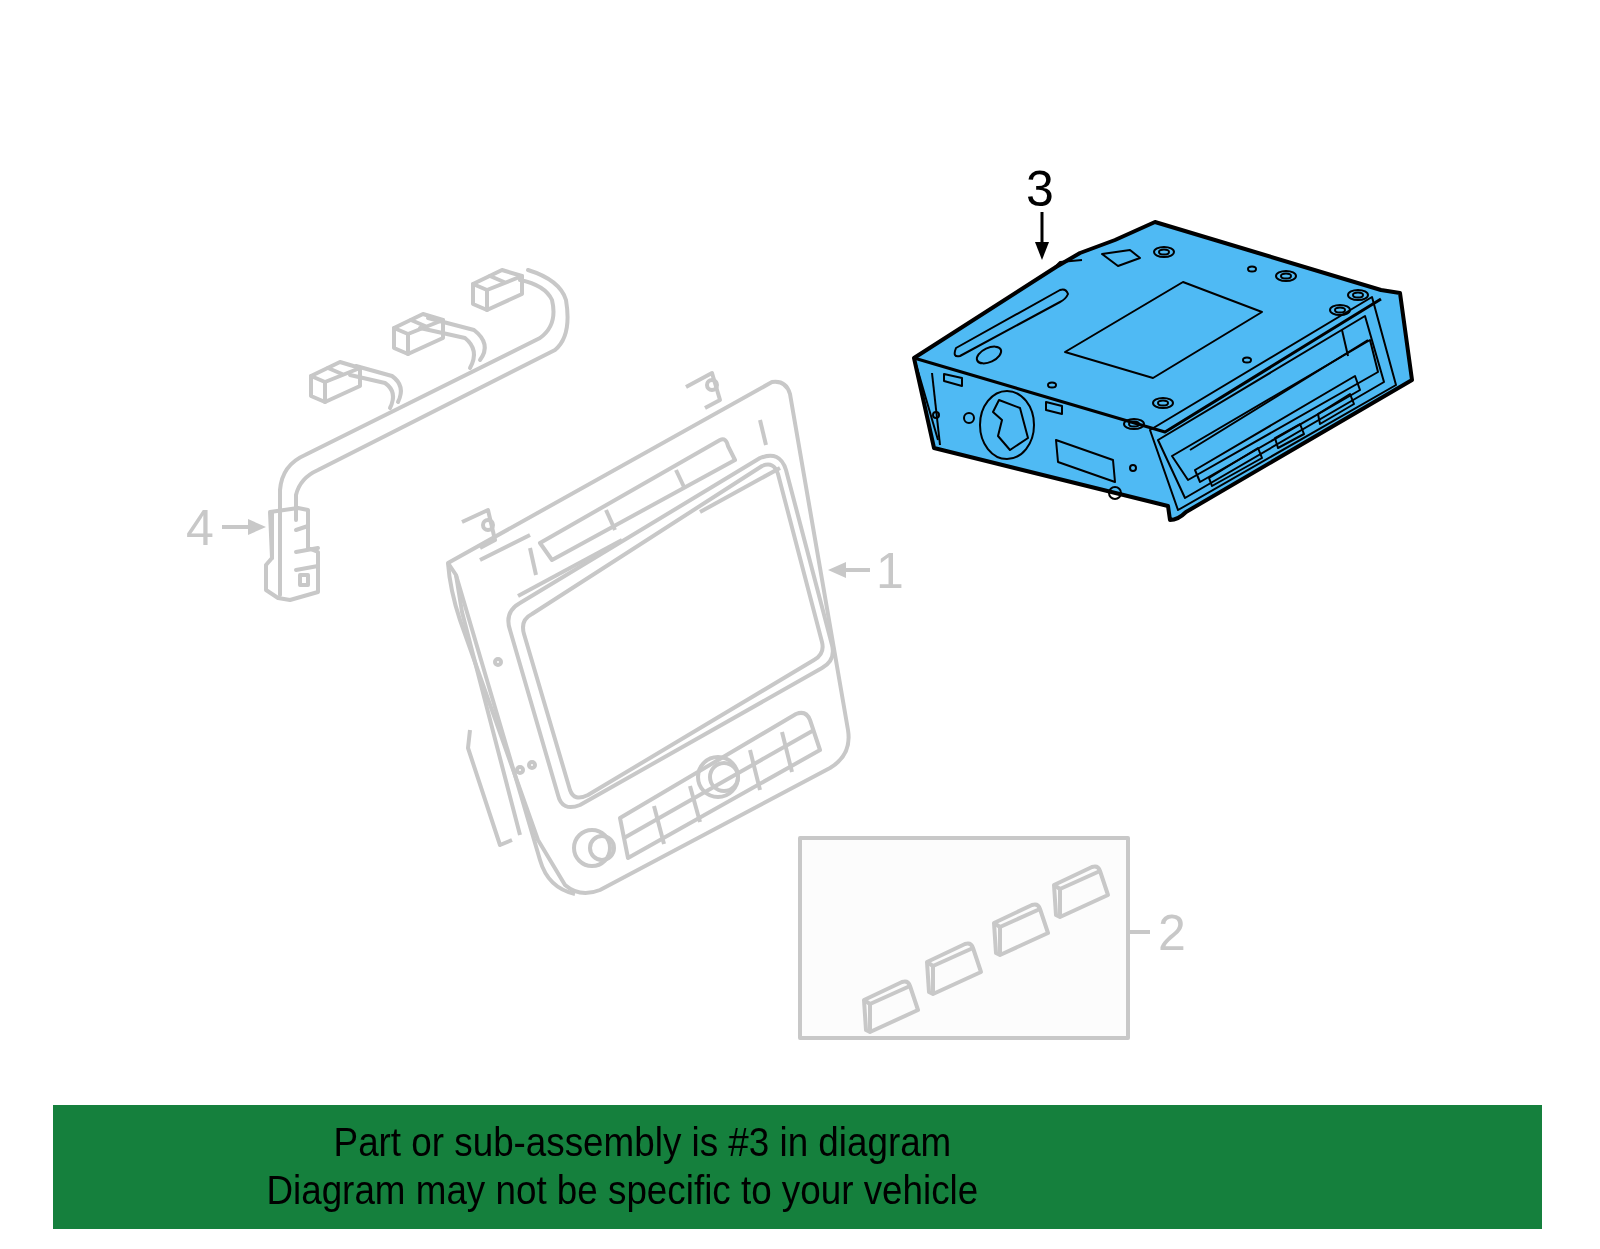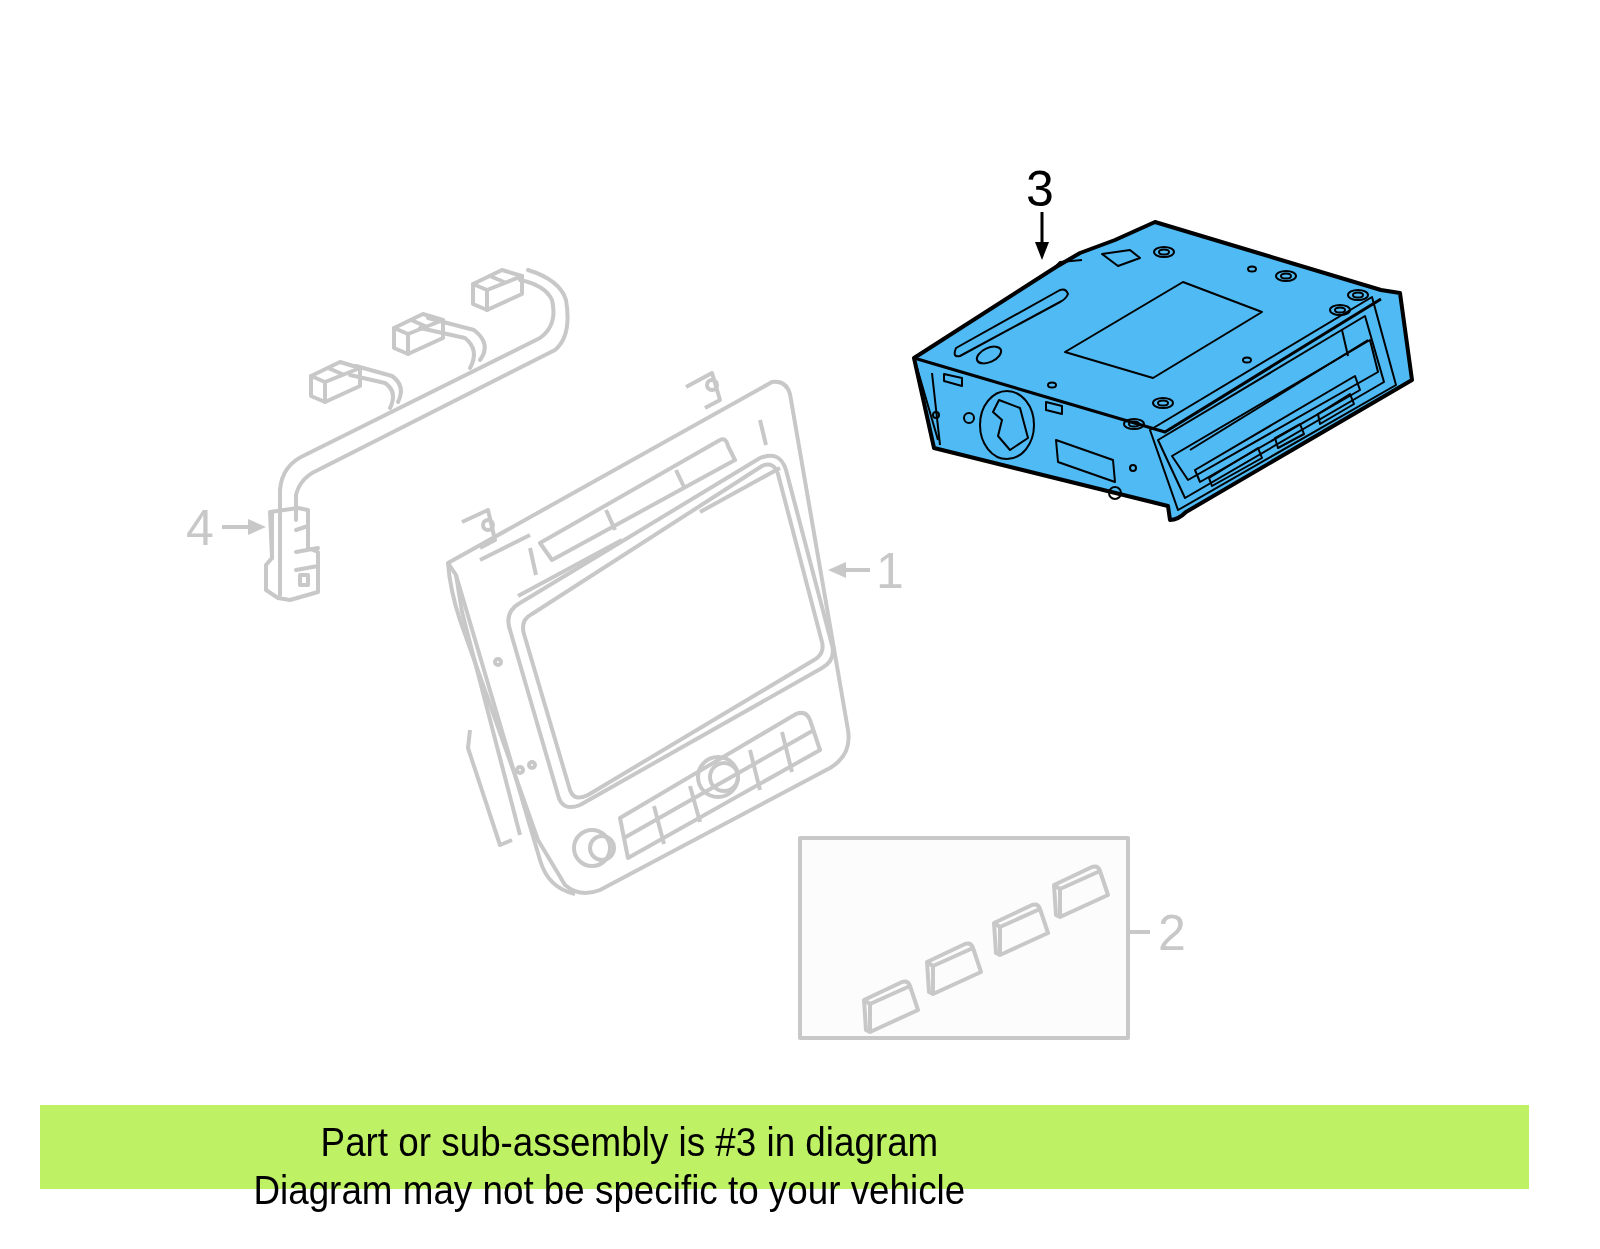--- a/index.html
+++ b/index.html
@@ -7,22 +7,22 @@
          font-family: "Liberation Sans", sans-serif; }
   #diagram { position: absolute; left: 0; top: 0; width: 1600px; height: 1249px; }
   .callout { position: absolute; font-family: "Liberation Sans", sans-serif;
              font-size: 50px; line-height: 1; }
   .callout.faded { color: #c8c8c8; }
   .callout.active { color: #000000; }
   #callout-3 { left: 1026px; top: 164px; }
   #callout-4 { left: 186px; top: 503px; }
   #callout-1 { left: 876px; top: 546px; }
   #callout-2 { left: 1158px; top: 908px; }
-  #banner { position: absolute; left: 40px; top: 1105px; width: 1489px; height: 84px;
-            background: #bef264; }
+  #banner { position: absolute; left: 53px; top: 1105px; width: 1489px; height: 124px;
+            background: #15803d; }
   #banner .line { position: absolute; left: 0; width: 1490px; font-size: 40px;
                   color: #000; white-space: nowrap; transform: scaleX(0.92);
                   transform-origin: 0 0; }
   #banner-line-1 { top: 15px; padding-left: 305px; }
   #banner-line-2 { top: 63px; padding-left: 232px; }
 </style>
 </head>
 <body>
 
 <svg id="diagram" viewBox="0 0 1600 1249" xmlns="http://www.w3.org/2000/svg">

